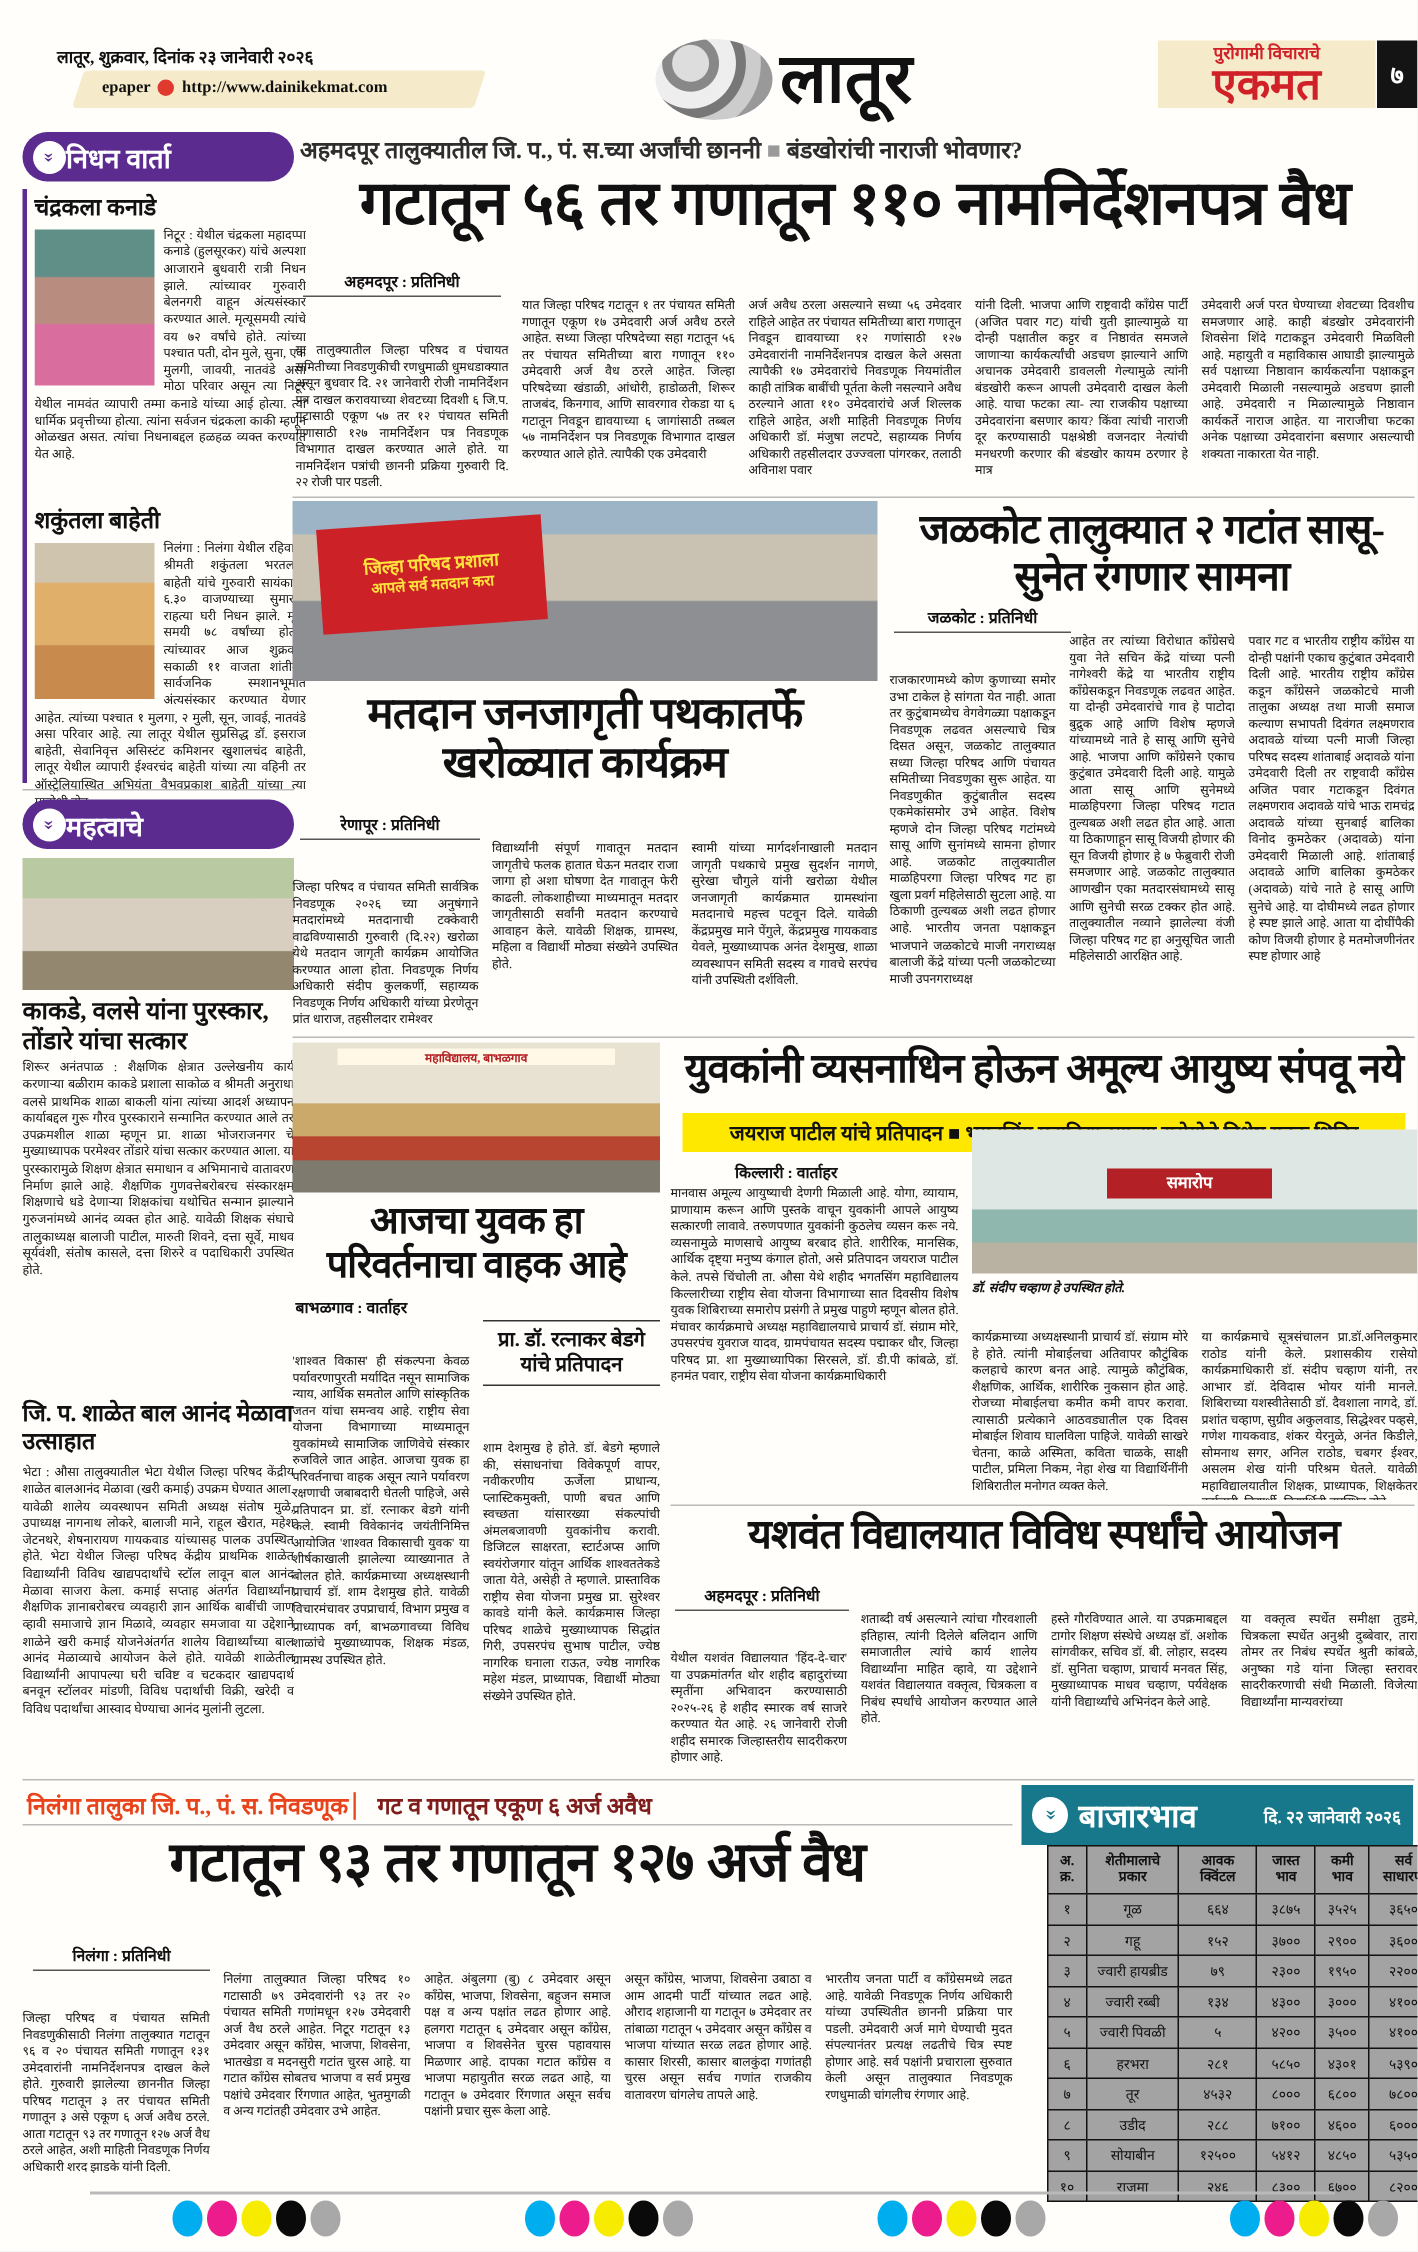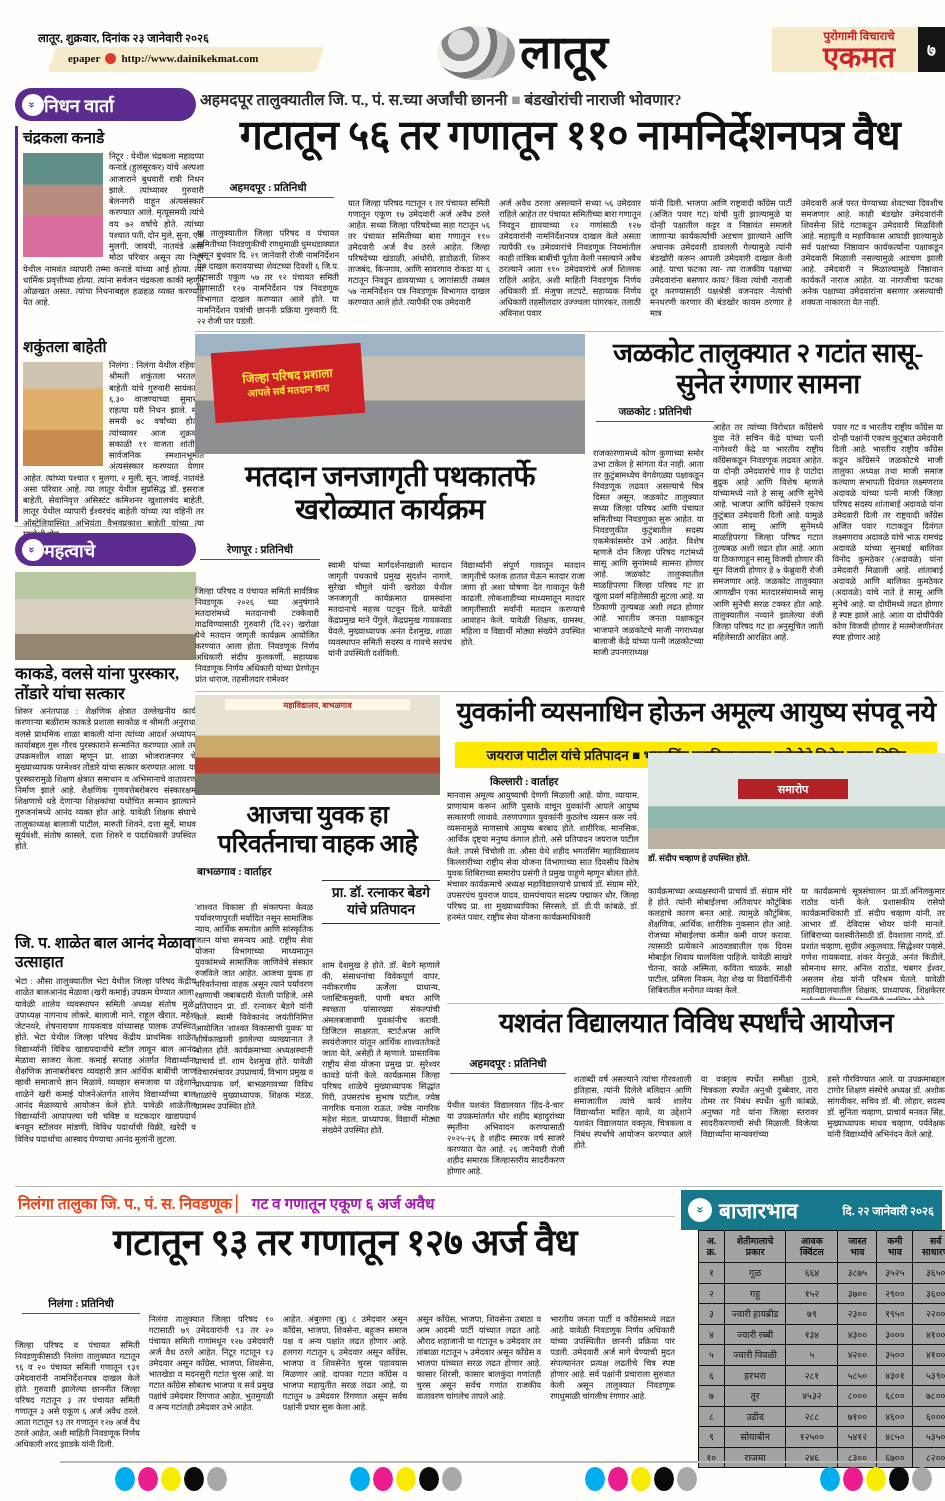--- a/index.html
+++ b/index.html
@@ -34,21 +34,21 @@
   .byline{font-weight:bold;font-size:10.5px;text-align:center;}
   .byline:after{content:"";display:block;border-top:1.5px solid #555;margin-top:3px;}
   .cols{display:flex;gap:9px;overflow:hidden;}
   .cols .c{flex:1;font-size:8.3px;line-height:1.33;text-align:justify;overflow:hidden;margin-top:20px;}
   .rule{background:#b9b9b9;}
   .subhead-box{font-weight:bold;font-size:13.5px;text-align:center;line-height:1.25;
                border-top:1.5px solid #333;border-bottom:1.5px solid #333;padding:4px 0;}
   .yellow-bar{background:#ffe800;font-weight:bold;font-size:13.5px;text-align:center;
               display:flex;align-items:center;justify-content:center;}
   .red-kick{color:#e8441c;font-weight:bold;}
-  .blk-kick{color:#a21caf;font-weight:bold;}
+  .blk-kick{color:#7f1d1d;font-weight:bold;}
   
   .mkt-head{background:#17788c;display:flex;align-items:center;color:#fff;text-align:center;}
   .mkt-ico{width:24px;height:24px;border-radius:50%;background:#fff;color:#17788c;display:flex;align-items:center;
            justify-content:center;font-weight:bold;font-size:14px;margin:0 7px;transform:rotate(90deg);}
   .mkt-title{font-weight:bold;font-size:21px;}
   .mkt-date{font-weight:bold;font-size:11.5px;margin-left:auto;margin-right:8px;}
   table.mkt{border-collapse:collapse;width:100%;background:#a3a3a3;margin-left:17px;}
   table.mkt th,table.mkt td{border:1.6px solid #111;font-size:9.3px;text-align:center;padding:1px 2px;}
   table.mkt th{font-weight:bold;line-height:1.15;}
   table.mkt td{height:17.5px;}
@@ -56,39 +56,39 @@
   .crowd{background:linear-gradient(180deg,#9db4c6 0 18%,#c9c2b2 19% 55%,#8d8f93 56% 100%);}
   .banner-red{background:#cc2127;color:#ffe23c;font-weight:bold;text-align:center;transform:rotate(-4deg);
               display:flex;flex-direction:column;justify-content:center;line-height:1.3;}
   .dais{background:linear-gradient(180deg,#e8e2d2 0 40%,#caa96a 41% 62%,#b8452f 63% 78%,#7e7a6e 79% 100%);}
   .samaroh{background:linear-gradient(180deg,#dfe7e4 0 55%,#8fb7ad 56% 78%,#b9b2a2 79% 100%);}
   .samaroh-banner{background:#b32025;color:#fff;font-weight:bold;font-size:11px;text-align:center;line-height:20px;}
   .group-photo{background:linear-gradient(180deg,#b9c9a2 0 30%,#d8cfc0 31% 70%,#93876f 71% 100%);}
   .obit-photo{float:left;width:80px;height:104px;margin:2px 6px 2px 0;}
   .obit1-ph{background:linear-gradient(180deg,#5f8f86 0 30%,#b98c80 31% 60%,#d96d9d 61% 100%);}
   .obit2-ph{background:linear-gradient(180deg,#cfc4ae 0 25%,#e0b06a 26% 65%,#c98a4e 66% 100%);}
-  .caption{font-size:8.6px;font-weight:bold;}
+  .caption{font-size:8.6px;font-weight:bold;font-style:italic;}
   .dot{width:20px;height:24px;border-radius:50%;display:inline-block;margin-right:3px;}
   .dots{display:flex;}
 </style>
 </head>
 <body>
 
 <div class="page">
 
   <div class="abs dateline" style="left:38px;top:30px;">लातूर, शुक्रवार, दिनांक २३ जानेवारी २०२६</div>
   <div class="abs cream epaper-strip" style="left:52px;top:47px;width:268px;height:25px;"></div>
   <div class="abs epaper-txt" style="left:68px;top:52px;">
     <span>epaper</span>
     <span class="link-dot"></span>
     <span>http://www.dainikekmat.com</span>
   </div>
   <div class="abs logo-ball" style="left:437px;top:26px;width:78px;height:54px;"></div>
   <div class="abs masthead" style="left:520px;top:30px;">लातूर</div>
-  <div class="abs cream" style="left:772px;top:27px;width:174px;height:45px;">
+  <div class="abs cream" style="left:772px;top:27px;width:145px;height:45px;">
     <div class="brand-tag">पुरोगामी विचाराचे</div>
     <div class="brand-name">एकमत</div>
   </div>
   <div class="abs pageno" style="left:918px;top:27px;width:27px;height:45px;">७</div>
 
   <div class="abs sec-head" style="left:15px;top:88px;width:181px;">
     <span class="sec-ico">»</span>
     <span class="sec-label">निधन वार्ता</span>
   </div>
 
@@ -142,22 +142,22 @@
     <div class="banner-red" style="position:absolute;left:18px;top:14px;width:150px;height:70px;font-size:12px;">
       <span>जिल्हा परिषद प्रशाला</span>
       <span style="font-size:10px">आपले सर्व मतदान करा</span>
     </div>
   </div>
   <div class="abs hl" style="left:195px;top:460px;width:390px;font-size:29px;">मतदान जनजागृती पथकातर्फे खरोळ्यात कार्यक्रम</div>
   <div class="abs byline" style="left:200px;top:542px;width:120px;">रेणापूर : प्रतिनिधी</div>
   <div class="abs cols pad-first" style="left:195px;top:540px;width:390px;height:148px;">
 
   <div class="c">जिल्हा परिषद व पंचायत समिती सार्वत्रिक निवडणूक २०२६ च्या अनुषंगाने मतदारांमध्ये मतदानाची टक्केवारी वाढविण्यासाठी गुरुवारी (दि.२२) खरोळा येथे मतदान जागृती कार्यक्रम आयोजित करण्यात आला होता. निवडणूक निर्णय अधिकारी संदीप कुलकर्णी, सहाय्यक निवडणूक निर्णय अधिकारी यांच्या प्रेरणेतून प्रांत धाराज, तहसीलदार रामेश्वर</div>
+      <div class="c">विद्यार्थ्यांनी संपूर्ण गावातून मतदान जागृतीचे फलक हातात घेऊन मतदार राजा जागा हो अशा घोषणा देत गावातून फेरी काढली. लोकशाहीच्या माध्यमातून मतदार जागृतीसाठी सर्वांनी मतदान करण्याचे आवाहन केले. यावेळी शिक्षक, ग्रामस्थ, महिला व विद्यार्थी मोठ्या संख्येने उपस्थित होते.</div>
       <div class="c">स्वामी यांच्या मार्गदर्शनाखाली मतदान जागृती पथकाचे प्रमुख सुदर्शन नागणे, सुरेखा चौगुले यांनी खरोळा येथील जनजागृती कार्यक्रमात ग्रामस्थांना मतदानाचे महत्त्व पटवून दिले. यावेळी केंद्रप्रमुख माने पेंगुले, केंद्रप्रमुख गायकवाड येवले, मुख्याध्यापक अनंत देशमुख, शाळा व्यवस्थापन समिती सदस्य व गावचे सरपंच यांनी उपस्थिती दर्शविली.</div>
-      <div class="c">विद्यार्थ्यांनी संपूर्ण गावातून मतदान जागृतीचे फलक हातात घेऊन मतदार राजा जागा हो अशा घोषणा देत गावातून फेरी काढली. लोकशाहीच्या माध्यमातून मतदार जागृतीसाठी सर्वांनी मतदान करण्याचे आवाहन केले. यावेळी शिक्षक, ग्रामस्थ, महिला व विद्यार्थी मोठ्या संख्येने उपस्थित होते.</div>
     </div>
 
   <div class="abs hl" style="left:593px;top:338px;width:350px;font-size:27px;">जळकोट तालुक्यात २ गटांत सासू-सुनेत रंगणार सामना</div>
   <div class="abs byline" style="left:596px;top:404px;width:118px;">जळकोट : प्रतिनिधी</div>
   <div class="abs cols pad-first" style="left:593px;top:402px;width:350px;height:286px;">
 
   <div class="c">राजकारणामध्ये कोण कुणाच्या समोर उभा टाकेल हे सांगता येत नाही. आता तर कुटुंबामध्येच वेगवेगळ्या पक्षाकडून निवडणूक लढवत असल्याचे चित्र दिसत असून, जळकोट तालुक्यात सध्या जिल्हा परिषद आणि पंचायत समितीच्या निवडणुका सुरू आहेत. या निवडणुकीत कुटुंबातील सदस्य एकमेकांसमोर उभे आहेत. विशेष म्हणजे दोन जिल्हा परिषद गटांमध्ये सासू आणि सुनांमध्ये सामना होणार आहे. जळकोट तालुक्यातील माळहिपरगा जिल्हा परिषद गट हा खुला प्रवर्ग महिलेसाठी सुटला आहे. या ठिकाणी तुल्यबळ अशी लढत होणार आहे. भारतीय जनता पक्षाकडून भाजपाने जळकोटचे माजी नगराध्यक्ष बालाजी केंद्रे यांच्या पत्नी जळकोटच्या माजी उपनगराध्यक्ष</div>
       <div class="c">आहेत तर त्यांच्या विरोधात काँग्रेसचे युवा नेते सचिन केंद्रे यांच्या पत्नी नागेश्वरी केंद्रे या भारतीय राष्ट्रीय काँग्रेसकडून निवडणूक लढवत आहेत. या दोन्ही उमेदवारांचे गाव हे पाटोदा बुद्रुक आहे आणि विशेष म्हणजे यांच्यामध्ये नाते हे सासू आणि सुनेचे आहे. भाजपा आणि काँग्रेसने एकाच कुटुंबात उमेदवारी दिली आहे. यामुळे आता सासू आणि सुनेमध्ये माळहिपरगा जिल्हा परिषद गटात तुल्यबळ अशी लढत होत आहे. आता या ठिकाणाहून सासू विजयी होणार की सून विजयी होणार हे ७ फेब्रुवारी रोजी समजणार आहे. जळकोट तालुक्यात आणखीन एका मतदारसंघामध्ये सासू आणि सुनेची सरळ टक्कर होत आहे. तालुक्यातील नव्याने झालेल्या वंजी जिल्हा परिषद गट हा अनुसूचित जाती महिलेसाठी आरक्षित आहे.</div>
       <div class="c">पवार गट व भारतीय राष्ट्रीय काँग्रेस या दोन्ही पक्षांनी एकाच कुटुंबात उमेदवारी दिली आहे. भारतीय राष्ट्रीय काँग्रेस कडून काँग्रेसने जळकोटचे माजी तालुका अध्यक्ष तथा माजी समाज कल्याण सभापती दिवंगत लक्ष्मणराव अदावळे यांच्या पत्नी माजी जिल्हा परिषद सदस्य शांताबाई अदावळे यांना उमेदवारी दिली तर राष्ट्रवादी काँग्रेस अजित पवार गटाकडून दिवंगत लक्ष्मणराव अदावळे यांचे भाऊ रामचंद्र अदावळे यांच्या सुनबाई बालिका विनोद कुमठेकर (अदावळे) यांना उमेदवारी मिळाली आहे. शांताबाई अदावळे आणि बालिका कुमठेकर (अदावळे) यांचे नाते हे सासू आणि सुनेचे आहे. या दोघीमध्ये लढत होणार हे स्पष्ट झाले आहे. आता या दोघींपैकी कोण विजयी होणार हे मतमोजणीनंतर स्पष्ट होणार आहे</div>
     </div>
@@ -191,22 +191,22 @@
     </div>
 
   <div class="abs rule" style="left:447px;top:1003px;width:496px;height:1px;"></div>
 
   <div class="abs hl" style="left:447px;top:1008px;width:498px;font-size:27px;">यशवंत विद्यालयात विविध स्पर्धांचे आयोजन</div>
   <div class="abs byline" style="left:450px;top:1056px;width:116px;">अहमदपूर : प्रतिनिधी</div>
   <div class="abs cols pad-first" style="left:447px;top:1054px;width:498px;height:130px;">
 
   <div class="c">येथील यशवंत विद्यालयात 'हिंद-दे-चार' या उपक्रमांतर्गत थोर शहीद बहादुरांच्या स्मृतींना अभिवादन करण्यासाठी २०२५-२६ हे शहीद स्मारक वर्ष साजरे करण्यात येत आहे. २६ जानेवारी रोजी शहीद समारक जिल्हास्तरीय सादरीकरण होणार आहे.</div>
       <div class="c">शताब्दी वर्ष असल्याने त्यांचा गौरवशाली इतिहास, त्यांनी दिलेले बलिदान आणि समाजातील त्यांचे कार्य शालेय विद्यार्थ्यांना माहित व्हावे, या उद्देशाने यशवंत विद्यालयात वक्तृत्व, चित्रकला व निबंध स्पर्धांचे आयोजन करण्यात आले होते.</div>
+      <div class="c">हस्ते गौरविण्यात आले. या उपक्रमाबद्दल टागोर शिक्षण संस्थेचे अध्यक्ष डॉ. अशोक सांगवीकर, सचिव डॉ. बी. लोहार, सदस्य डॉ. सुनिता चव्हाण, प्राचार्य मनवत सिंह, मुख्याध्यापक माधव चव्हाण, पर्यवेक्षक यांनी विद्यार्थ्यांचे अभिनंदन केले आहे.</div>
       <div class="c">या वक्तृत्व स्पर्धेत समीक्षा तुडमे, चित्रकला स्पर्धेत अनुश्री दुब्बेवार, तारा तोमर तर निबंध स्पर्धेत श्रुती कांबळे, अनुष्का गडे यांना जिल्हा स्तरावर सादरीकरणाची संधी मिळाली. विजेत्या विद्यार्थ्यांना मान्यवरांच्या</div>
-      <div class="c">हस्ते गौरविण्यात आले. या उपक्रमाबद्दल टागोर शिक्षण संस्थेचे अध्यक्ष डॉ. अशोक सांगवीकर, सचिव डॉ. बी. लोहार, सदस्य डॉ. सुनिता चव्हाण, प्राचार्य मनवत सिंह, मुख्याध्यापक माधव चव्हाण, पर्यवेक्षक यांनी विद्यार्थ्यांचे अभिनंदन केले आहे.</div>
     </div>
 
   <div class="abs rule" style="left:15px;top:1186px;width:928px;height:1px;"></div>
 
   <div class="abs" style="left:18px;top:1192px;width:656px;font-size:15.5px;">
     <span class="red-kick">निलंगा तालुका जि. प., पं. स. निवडणूक</span>
     <span style="color:#e8441c;font-weight:bold;">▏</span>
     <span class="blk-kick">गट व गणातून एकूण ६ अर्ज अवैध</span>
   </div>
   <div class="abs rule" style="left:15px;top:1216px;width:660px;height:1px;"></div>

